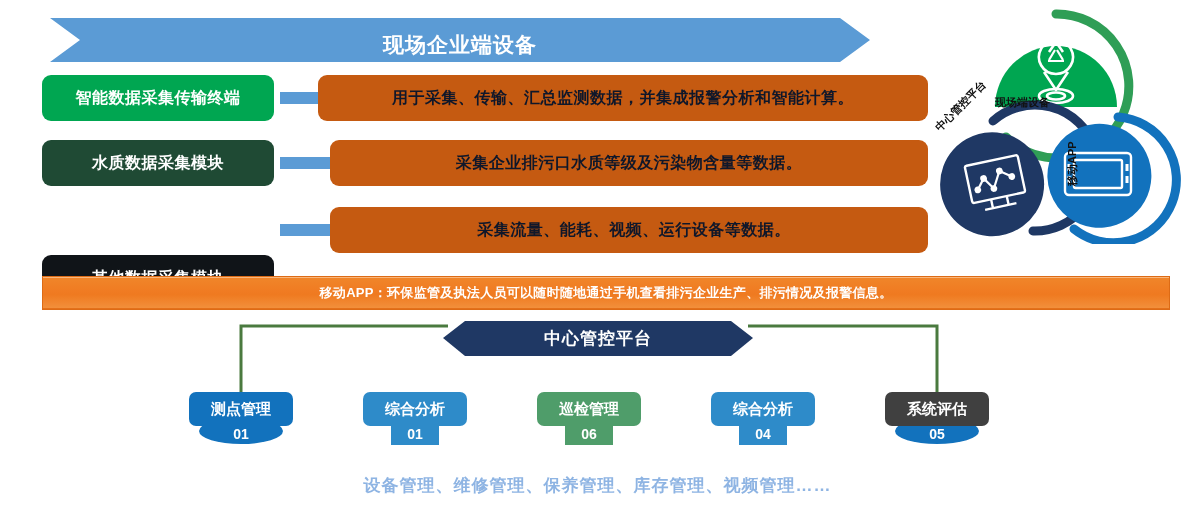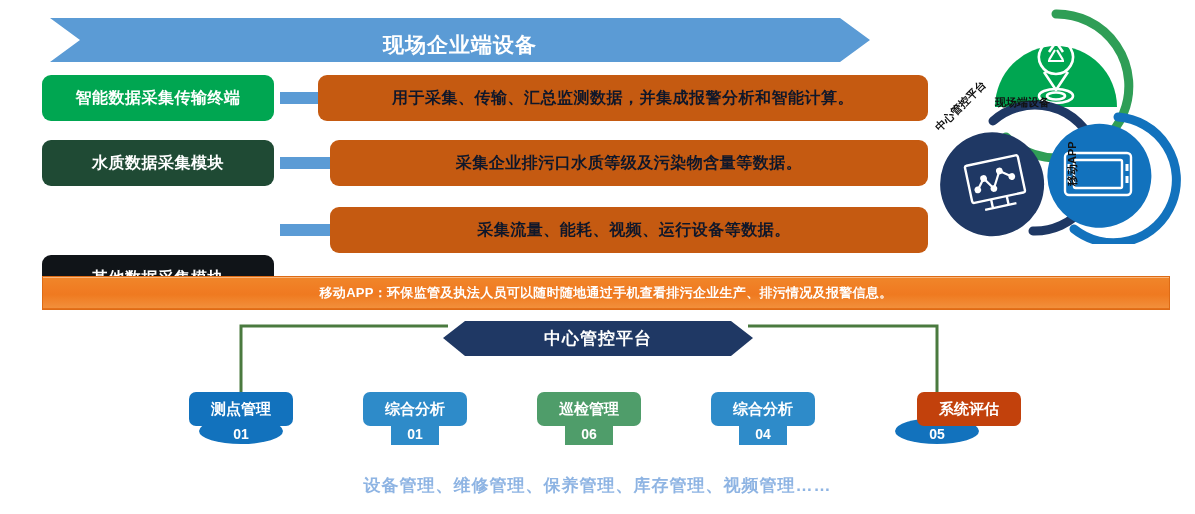--- a/index.html
+++ b/index.html
@@ -190,21 +190,21 @@
   <div class="node n4">
     <div class="numbg" style="background:#2e8bc9;"></div>
     <div class="chip" style="background:#2e8bc9;">
       <span>综合分析</span>
     </div>
     <div class="num">04</div>
   </div>
 
   <div class="node n5">
     <div class="oval" style="background:#1272bd;"></div>
-    <div class="chip" style="background:#c2410c;margin-left:32px;">
+    <div class="chip" style="background:#404040;">
       <span>系统评估</span>
     </div>
     <div class="num">05</div>
   </div>
 
   <div class="footer-text">设备管理、维修管理、保养管理、库存管理、视频管理……</div>
 
   <div class="circles">
     <svg width="272" height="242" viewBox="0 0 272 242">
 

